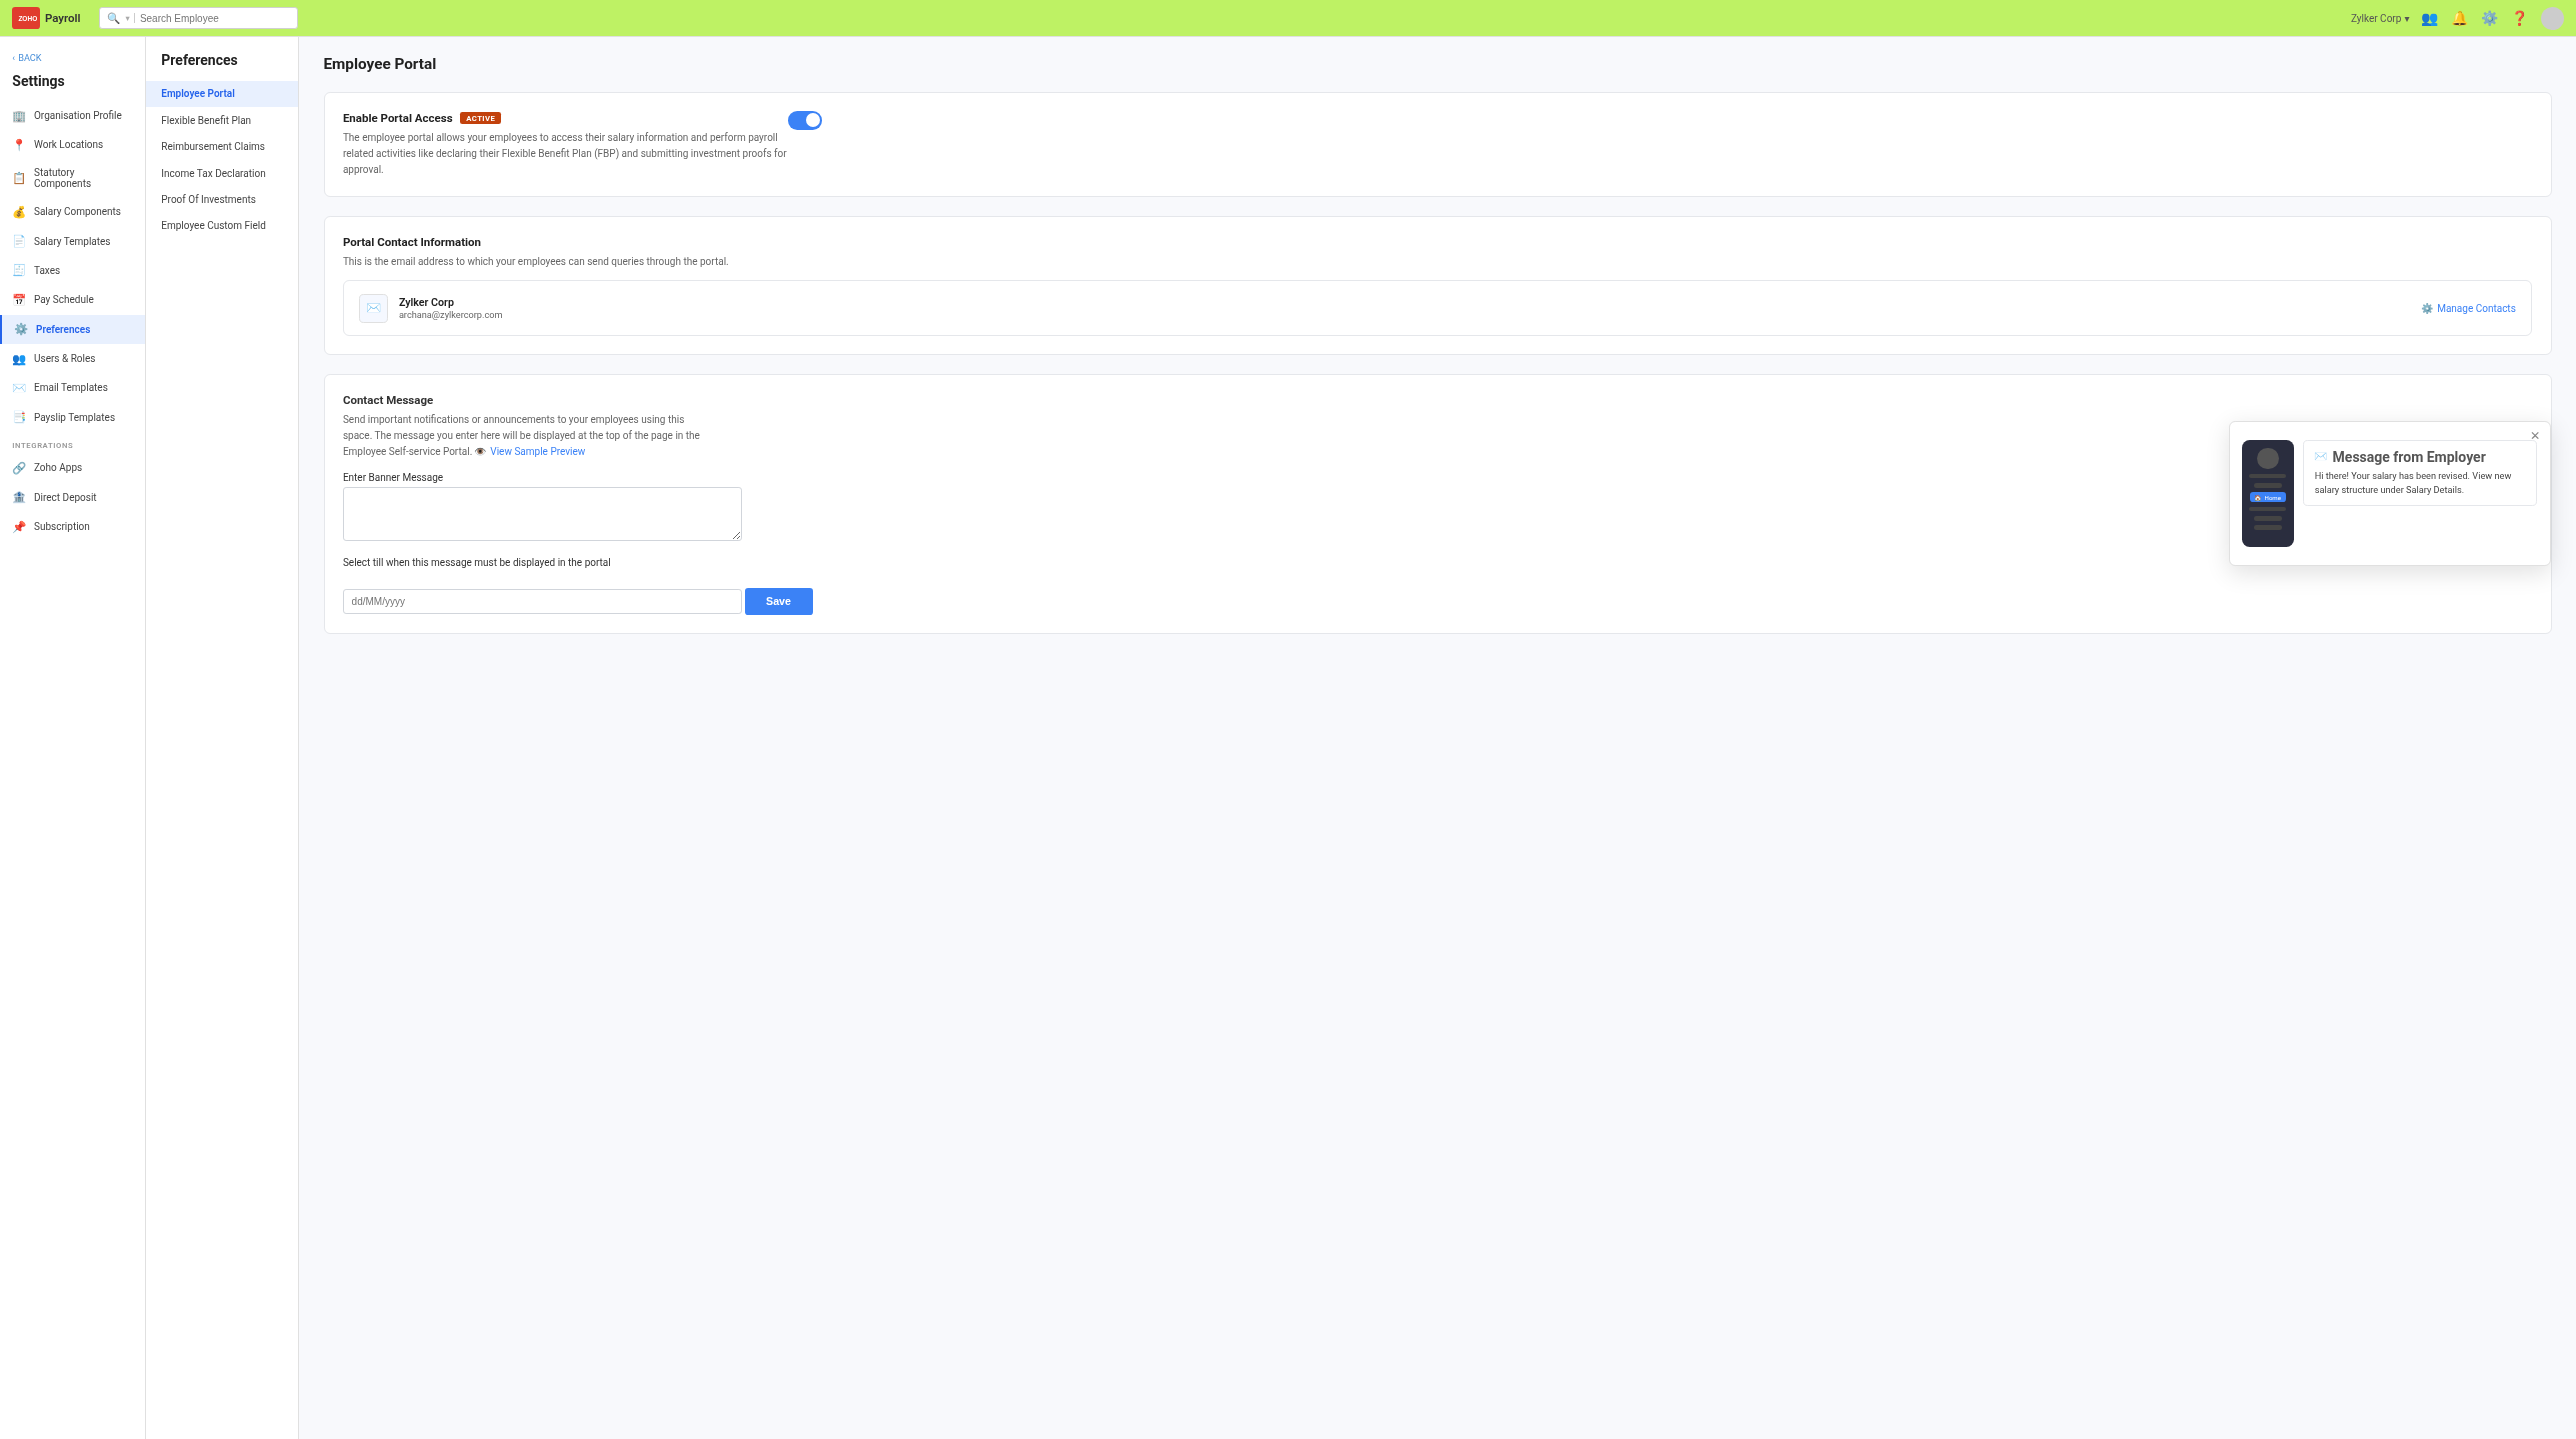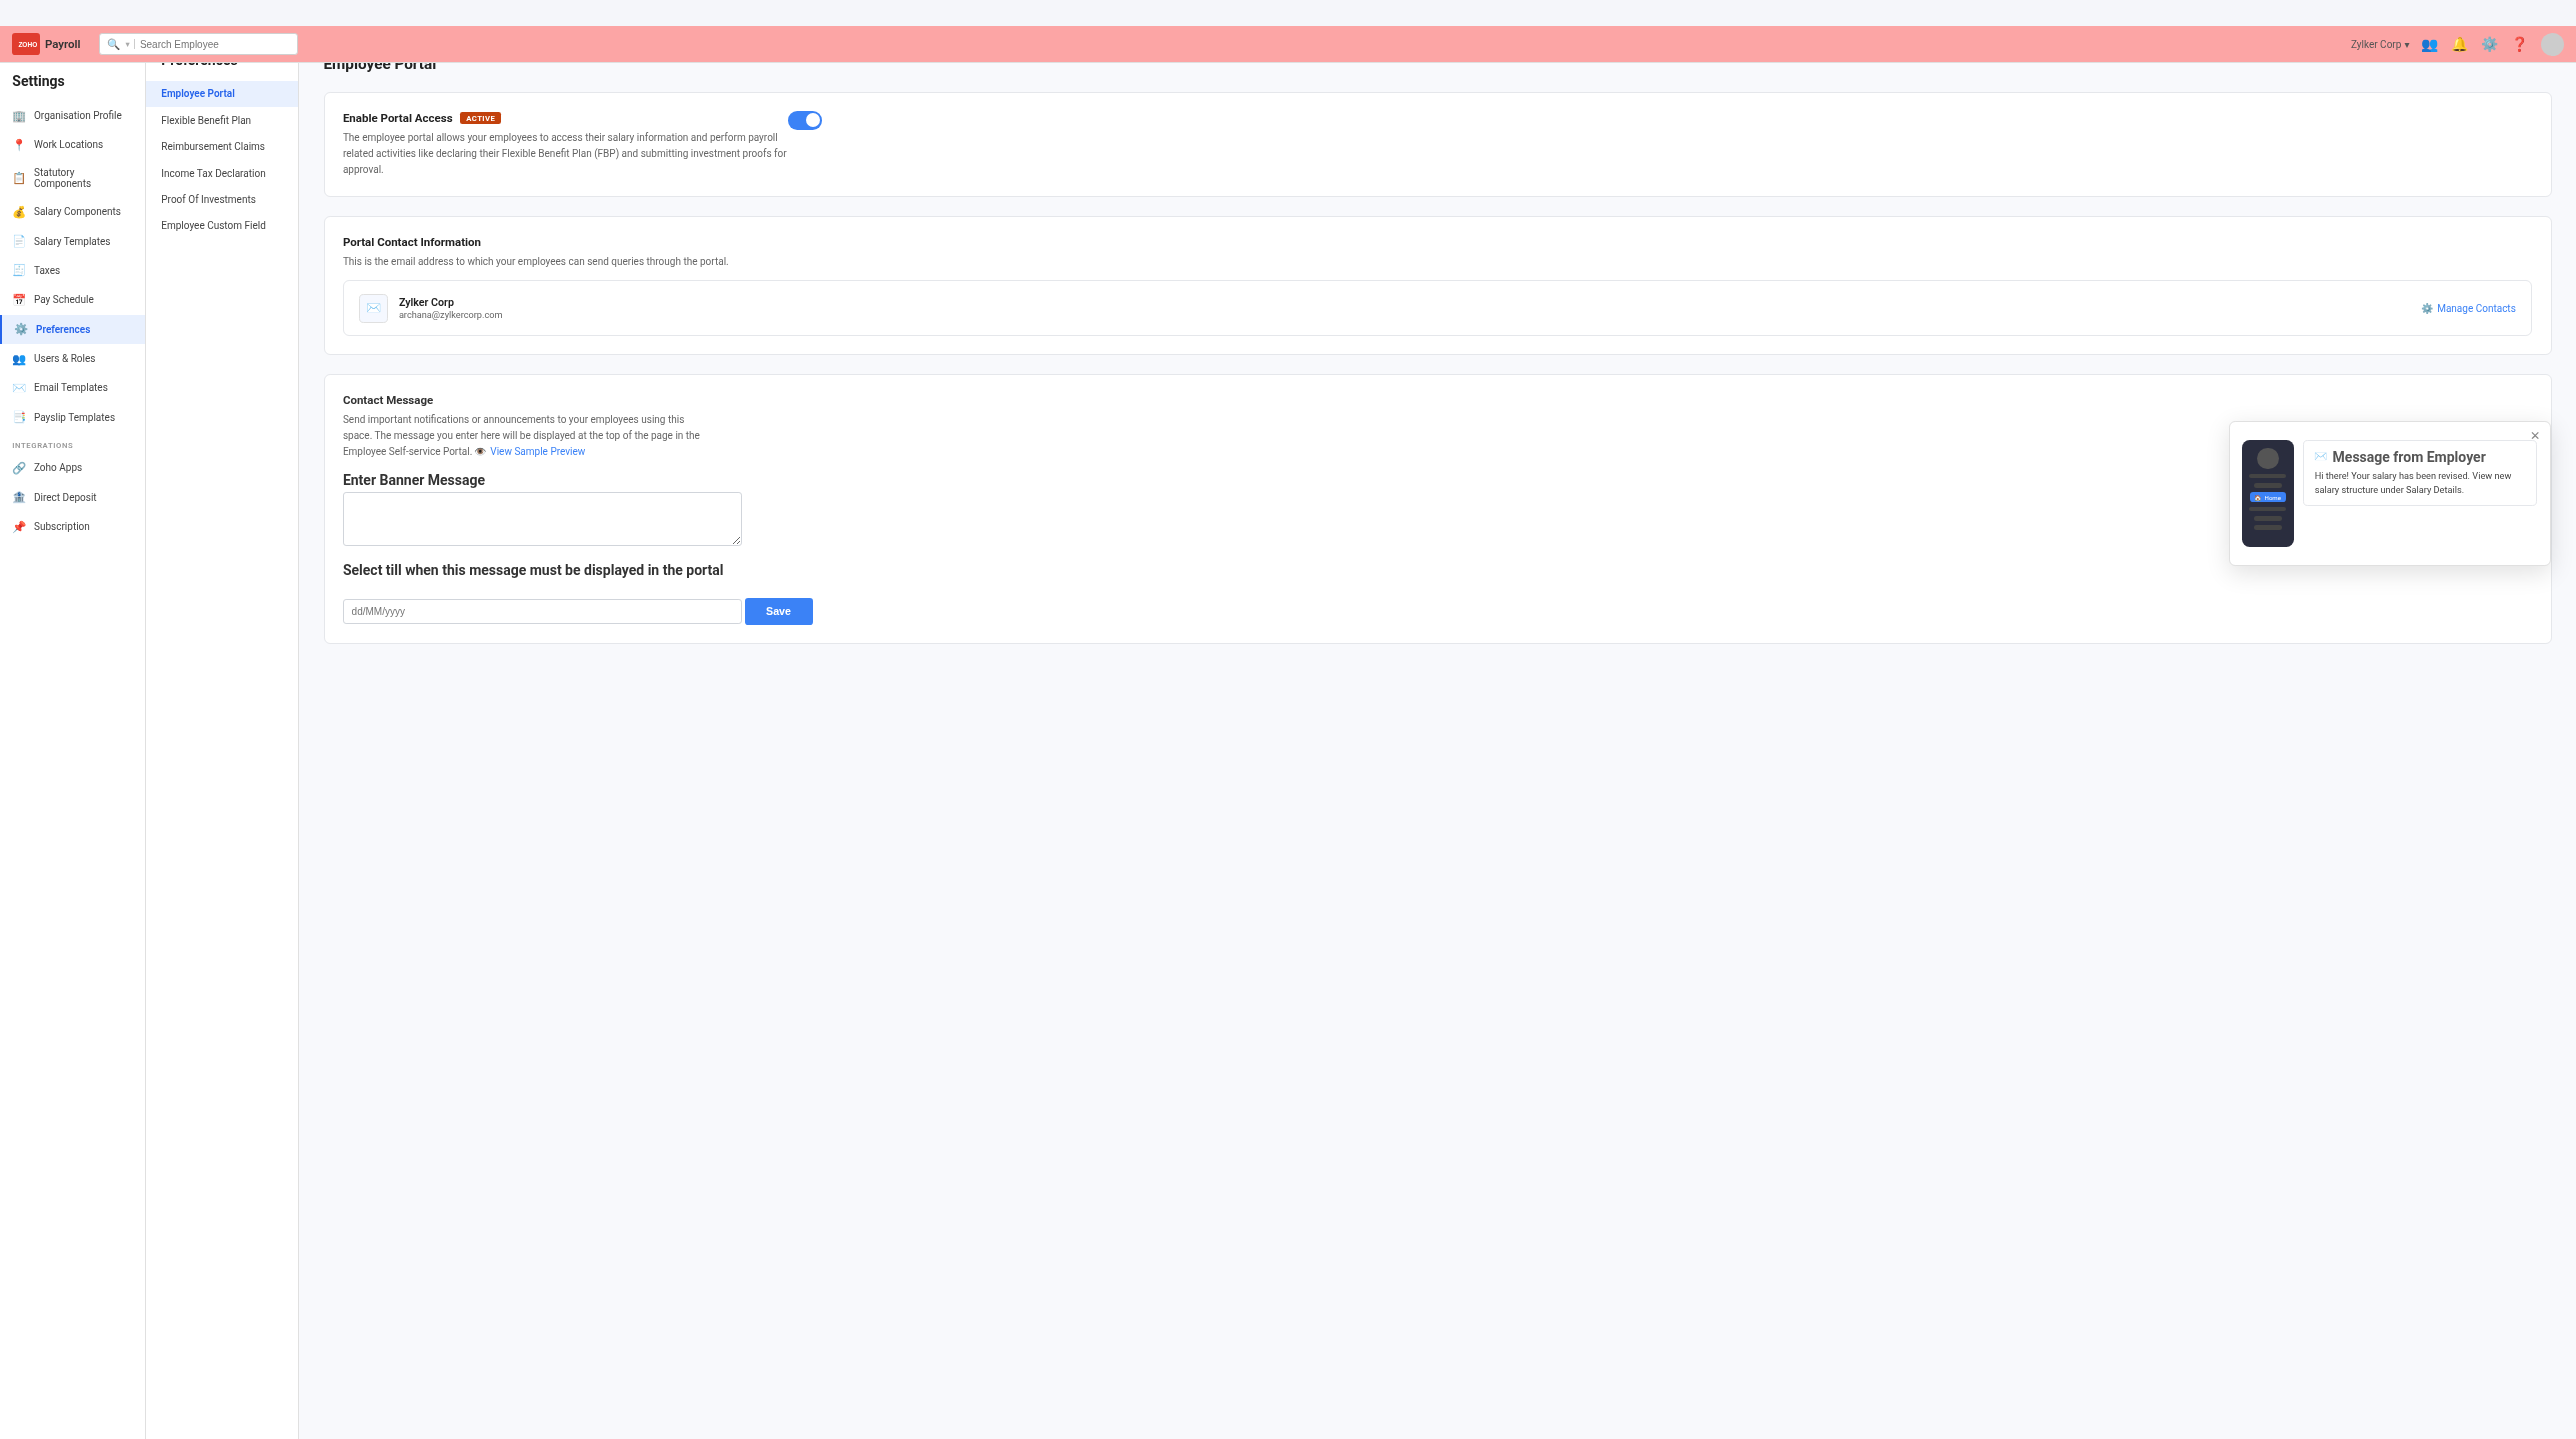--- a/index.html
+++ b/index.html
@@ -1,22 +1,22 @@
 <!DOCTYPE html>
 <html style="font-size:12.3px"><head>
   <meta charset="utf-8">
   <style>
     * { box-sizing: border-box; margin: 0; padding: 0; }
     body { font-family: -apple-system, BlinkMacSystemFont, 'Segoe UI', Roboto, sans-serif; background: #f5f6fa; color: #333; font-size: 10.7px; }
 
     
     .top-nav {
       display: flex; justify-content: space-between;
-      background: #fca5a5; border-bottom: 0.8px solid #e0e0e0;
-      height: 37px; padding: 0 12.3px; position: fixed; top: 0; left: 0; right: 0; z-index: 100; margin-top: 26px;
+      background: #bef264; border-bottom: 0.8px solid #e0e0e0;
+      height: 37px; padding: 0 12.3px; position: fixed; top: 0; left: 0; right: 0; z-index: 100;
     }
     .top-nav-left { display: flex; align-items: center; gap: 6.1px; }
     .logo { display: flex; align-items: center; gap: 4.6px; font-weight: 700; font-size: 12.3px; color: #e03c2e; }
     .logo-box {
       width: 28px; height: 21.5px; background: #e03c2e; border-radius: 3.1px;
       display: flex; align-items: center; justify-content: center; color: white; font-size: 7.7px; font-weight: 900;
     }
     .logo-text { color: #333; font-weight: 600; font-size: 11.5px; }
     .search-bar {
       display: flex; align-items: center; border: 0.8px solid #d0d0d0; border-radius: 3.1px;
@@ -98,21 +98,21 @@
     .contact-name { font-size: 10.7px; font-weight: 600; color: #222; }
     .contact-email { font-size: 9.2px; color: #666; }
     .manage-contacts { display: flex; align-items: center; gap: 3.8px; color: #3b82f6; font-size: 10px; cursor: pointer; }
 
     
     .banner-section { background: #fff; border: 0.8px solid #e5e7eb; border-radius: 6.1px; padding: 18.4px; position: relative; }
     .banner-title { font-size: 11.5px; font-weight: 700; margin-bottom: 4.6px; }
     .banner-desc { font-size: 10px; color: #666; line-height: 1.6; max-width: 368px; }
     .view-sample { color: #3b82f6; cursor: pointer; font-size: 10px; display: inline-flex; align-items: center; gap: 3.1px; }
 
-    .form-label { font-size: 14px; font-weight: 700; margin: 12.3px 0 4.6px; color: #333; }
+    .form-label { font-size: 10px; font-weight: 400; margin: 12.3px 0 4.6px; color: #333; }
     .form-textarea {
       width: 399px; height: 54px; border: 0.8px solid #d1d5db; border-radius: 3.1px;
       padding: 6.1px 7.7px; font-size: 10px; resize: vertical; outline: none; color: #333;
     }
     .form-input {
       width: 399px; border: 0.8px solid #d1d5db; border-radius: 3.1px;
       padding: 6.1px 7.7px; font-size: 10px; outline: none; color: #999;
     }
 
     .save-btn {

